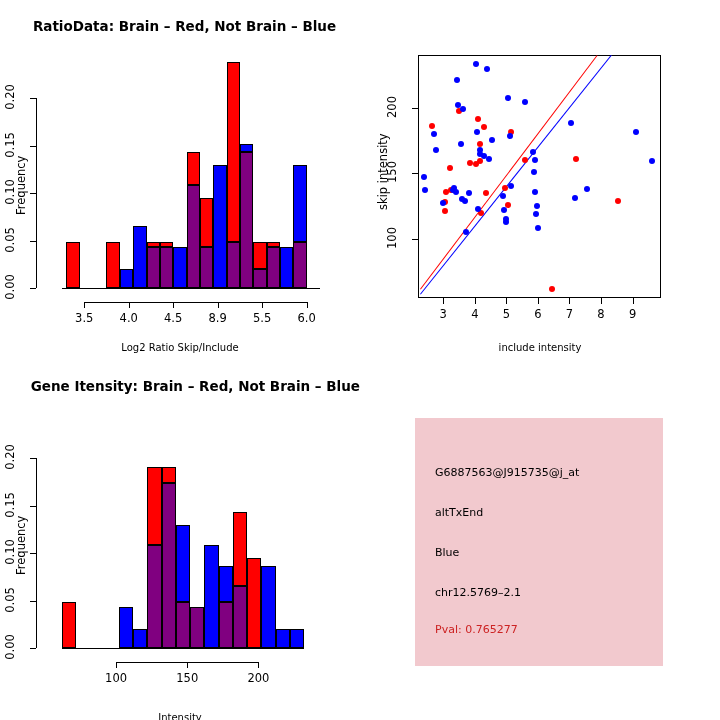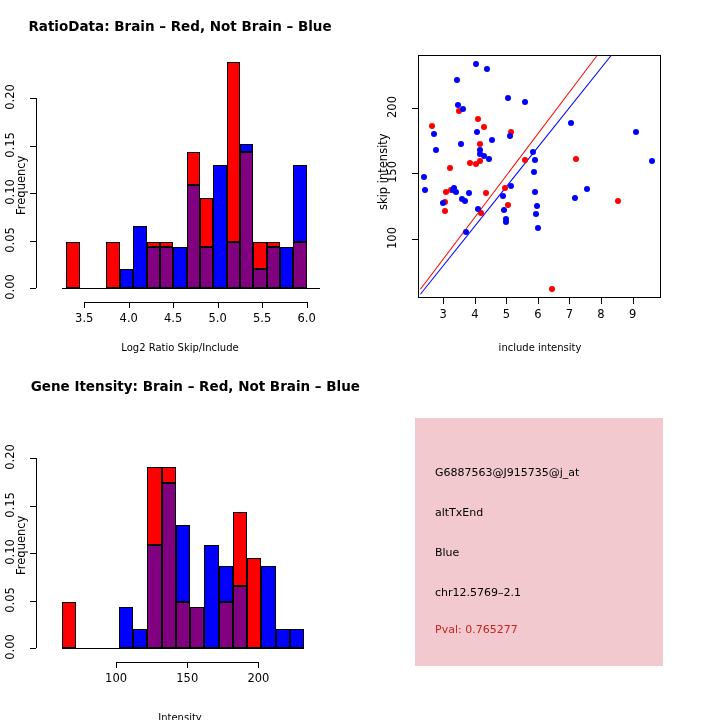--- a/index.html
+++ b/index.html
@@ -43,21 +43,21 @@
     position:absolute;font-family:"DejaVu Sans",sans-serif;font-size:11px;
     color:#000;white-space:nowrap;
   }
   .info-line.pval{color:#cc2222;}
 </style>
 </head>
 <body>
 
 <div id="root">
 
-  <div class="panel" id="panel-ratio" style="left:0px;top:0px;width:360px;height:360px;">
+  <div class="panel" id="panel-ratio" style="left:0px;top:0px;width:360px;height:360px;padding-left:9px;">
     <div class="ttl" style="top:18px;left:0;">RatioData: Brain – Red, Not Brain – Blue</div>
 
     <div class="ylab" style="left:14px;top:215px;">Frequency</div>
 
     <div class="axlab" style="left:0px;top:342px;width:360px;">Log2 Ratio Skip/Include</div>
 
     <div id="ratio-plot" style="position:absolute;left:0;top:0;width:360px;height:360px;">
         <div class="bar" style="left: 66.4483px; top: 242.4px; width: 13.3448px; height: 45.6px; background: rgb(255, 0, 0);"></div>
         <div class="bar" style="left: 106.483px; top: 242.4px; width: 13.3448px; height: 45.6px; background: rgb(255, 0, 0);"></div>
         <div class="bar" style="left: 119.828px; top: 269px; width: 13.3448px; height: 19px; background: rgb(0, 0, 255);"></div>
@@ -96,21 +96,21 @@
         <div class="tick-lbl vert" style="left: -8px; top: 90px; width: 36px; text-align: center;">0.20</div>
         <div class="axisline" style="left: 62px; top: 288px; width: 258px; height: 1px;"></div>
         <div class="axisline" style="left: 84.2414px; top: 302px; width: 222.414px; height: 1px;"></div>
         <div class="tickmark" style="left: 84.2414px; top: 302px; width: 1px; height: 6px;"></div>
         <div class="tick-lbl" style="left: 62.2414px; top: 311px; width: 44px; text-align: center;">3.5</div>
         <div class="tickmark" style="left: 128.724px; top: 302px; width: 1px; height: 6px;"></div>
         <div class="tick-lbl" style="left: 106.724px; top: 311px; width: 44px; text-align: center;">4.0</div>
         <div class="tickmark" style="left: 173.207px; top: 302px; width: 1px; height: 6px;"></div>
         <div class="tick-lbl" style="left: 151.207px; top: 311px; width: 44px; text-align: center;">4.5</div>
         <div class="tickmark" style="left: 217.69px; top: 302px; width: 1px; height: 6px;"></div>
-        <div class="tick-lbl" style="left: 195.69px; top: 311px; width: 44px; text-align: center;">5.0</div>
+        <div class="tick-lbl" style="left: 195.69px; top: 311px; width: 44px; text-align: center;">8.9</div>
         <div class="tickmark" style="left: 262.172px; top: 302px; width: 1px; height: 6px;"></div>
         <div class="tick-lbl" style="left: 240.172px; top: 311px; width: 44px; text-align: center;">5.5</div>
         <div class="tickmark" style="left: 306.655px; top: 302px; width: 1px; height: 6px;"></div>
         <div class="tick-lbl" style="left: 284.655px; top: 311px; width: 44px; text-align: center;">6.0</div>
       </div>
   </div>
 
   <div class="panel" id="panel-scatter" style="left:360px;top:0px;width:360px;height:360px;">
 
     <div class="ylab" style="left:16px;top:210px;">skip intensity</div>

